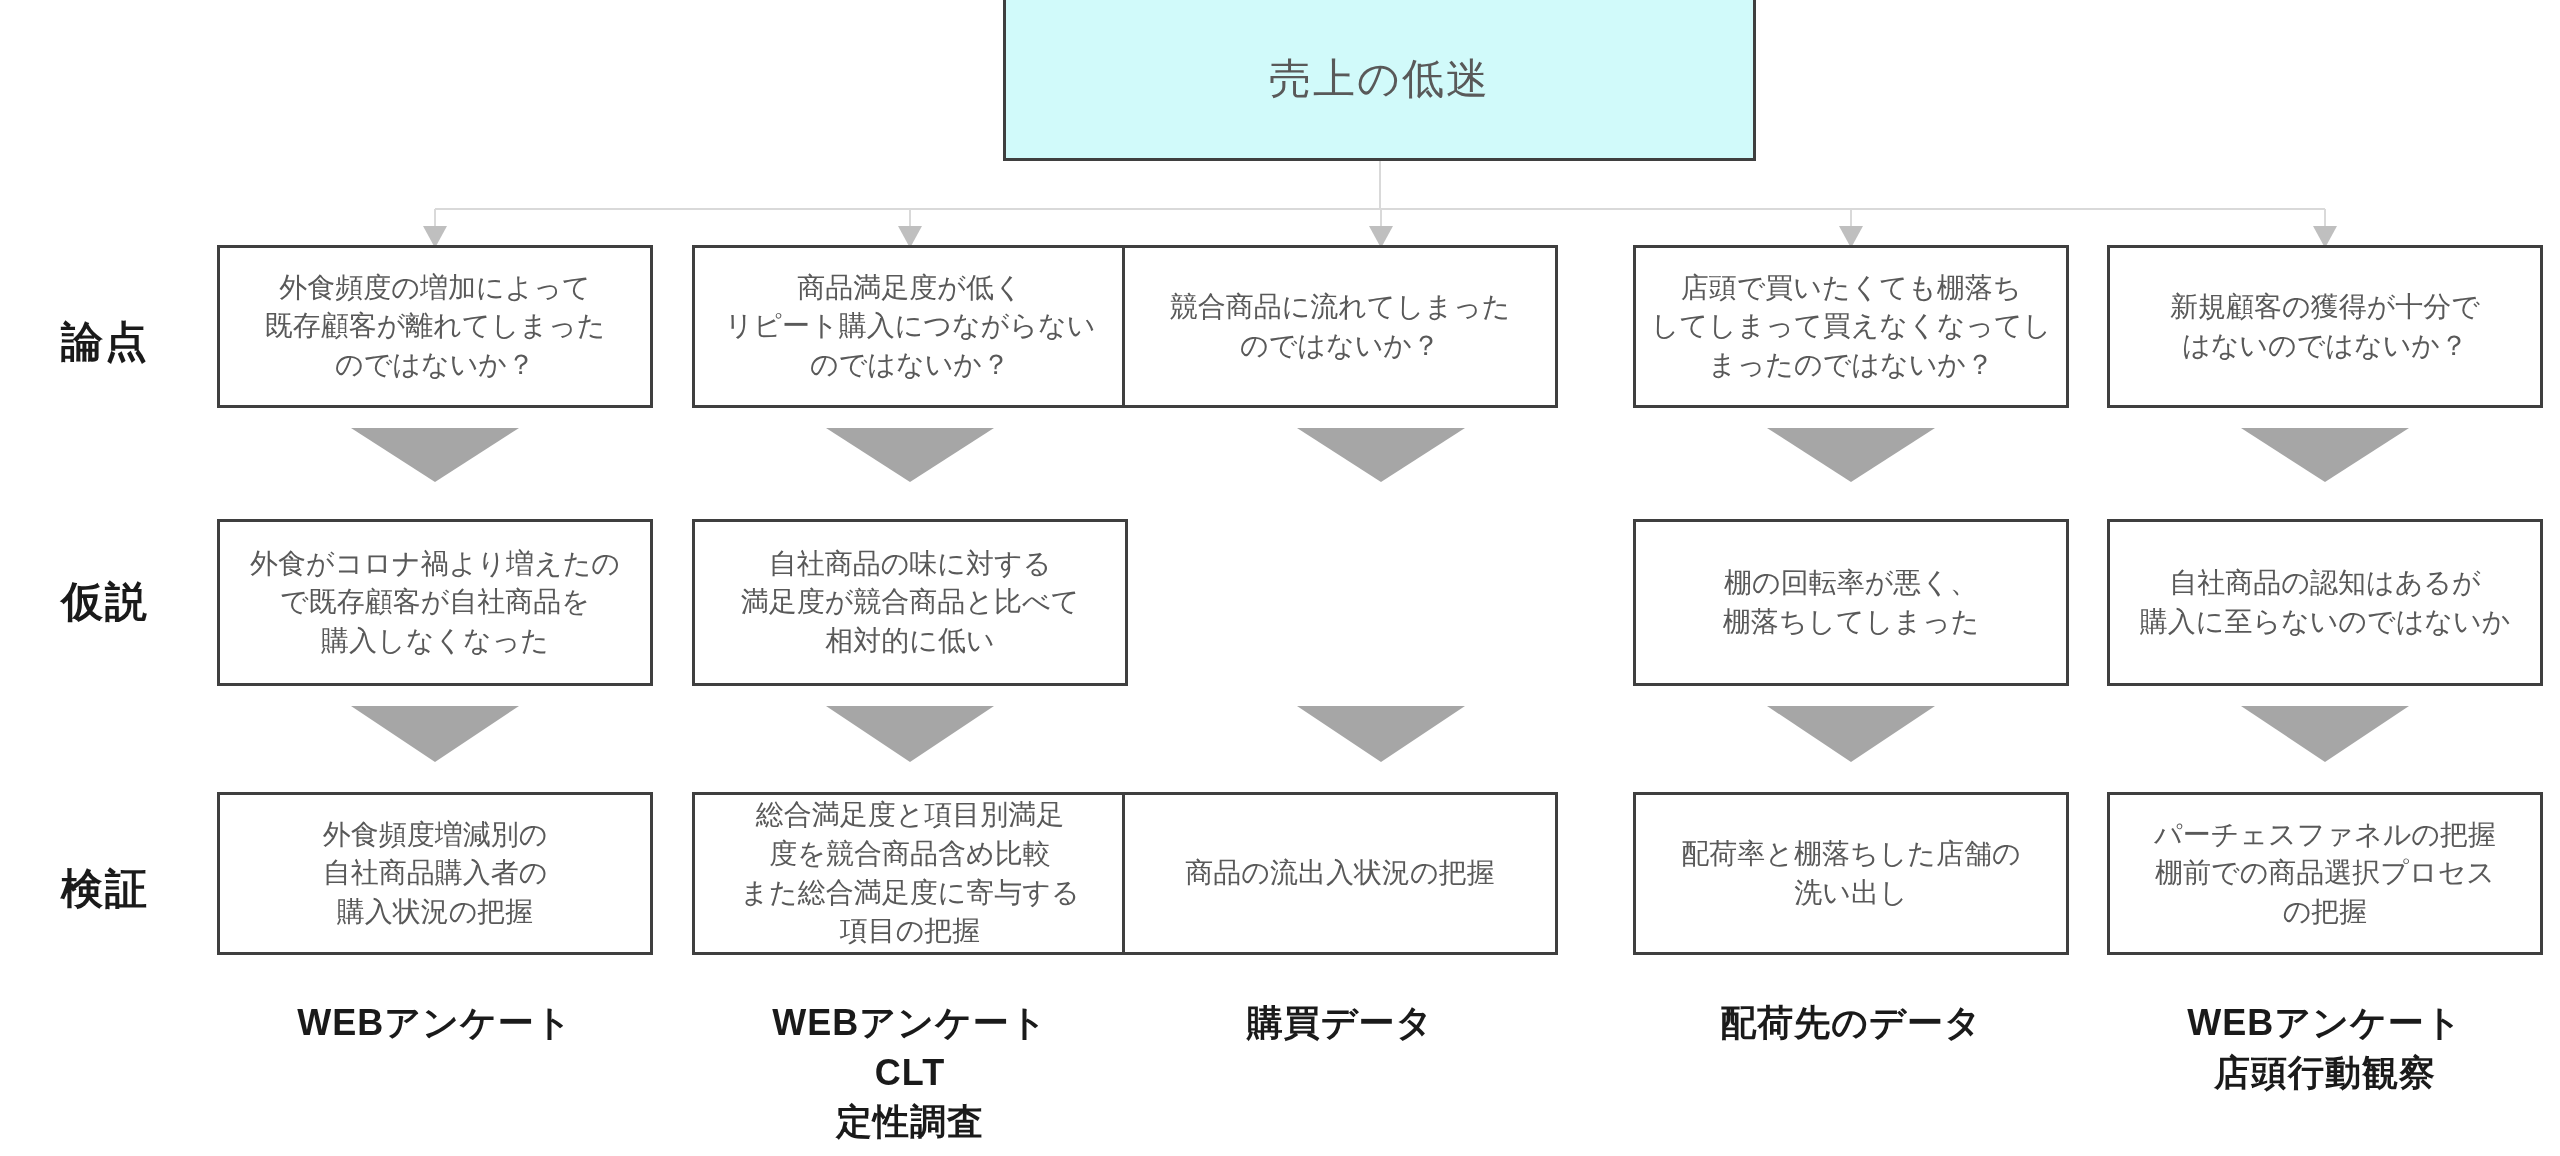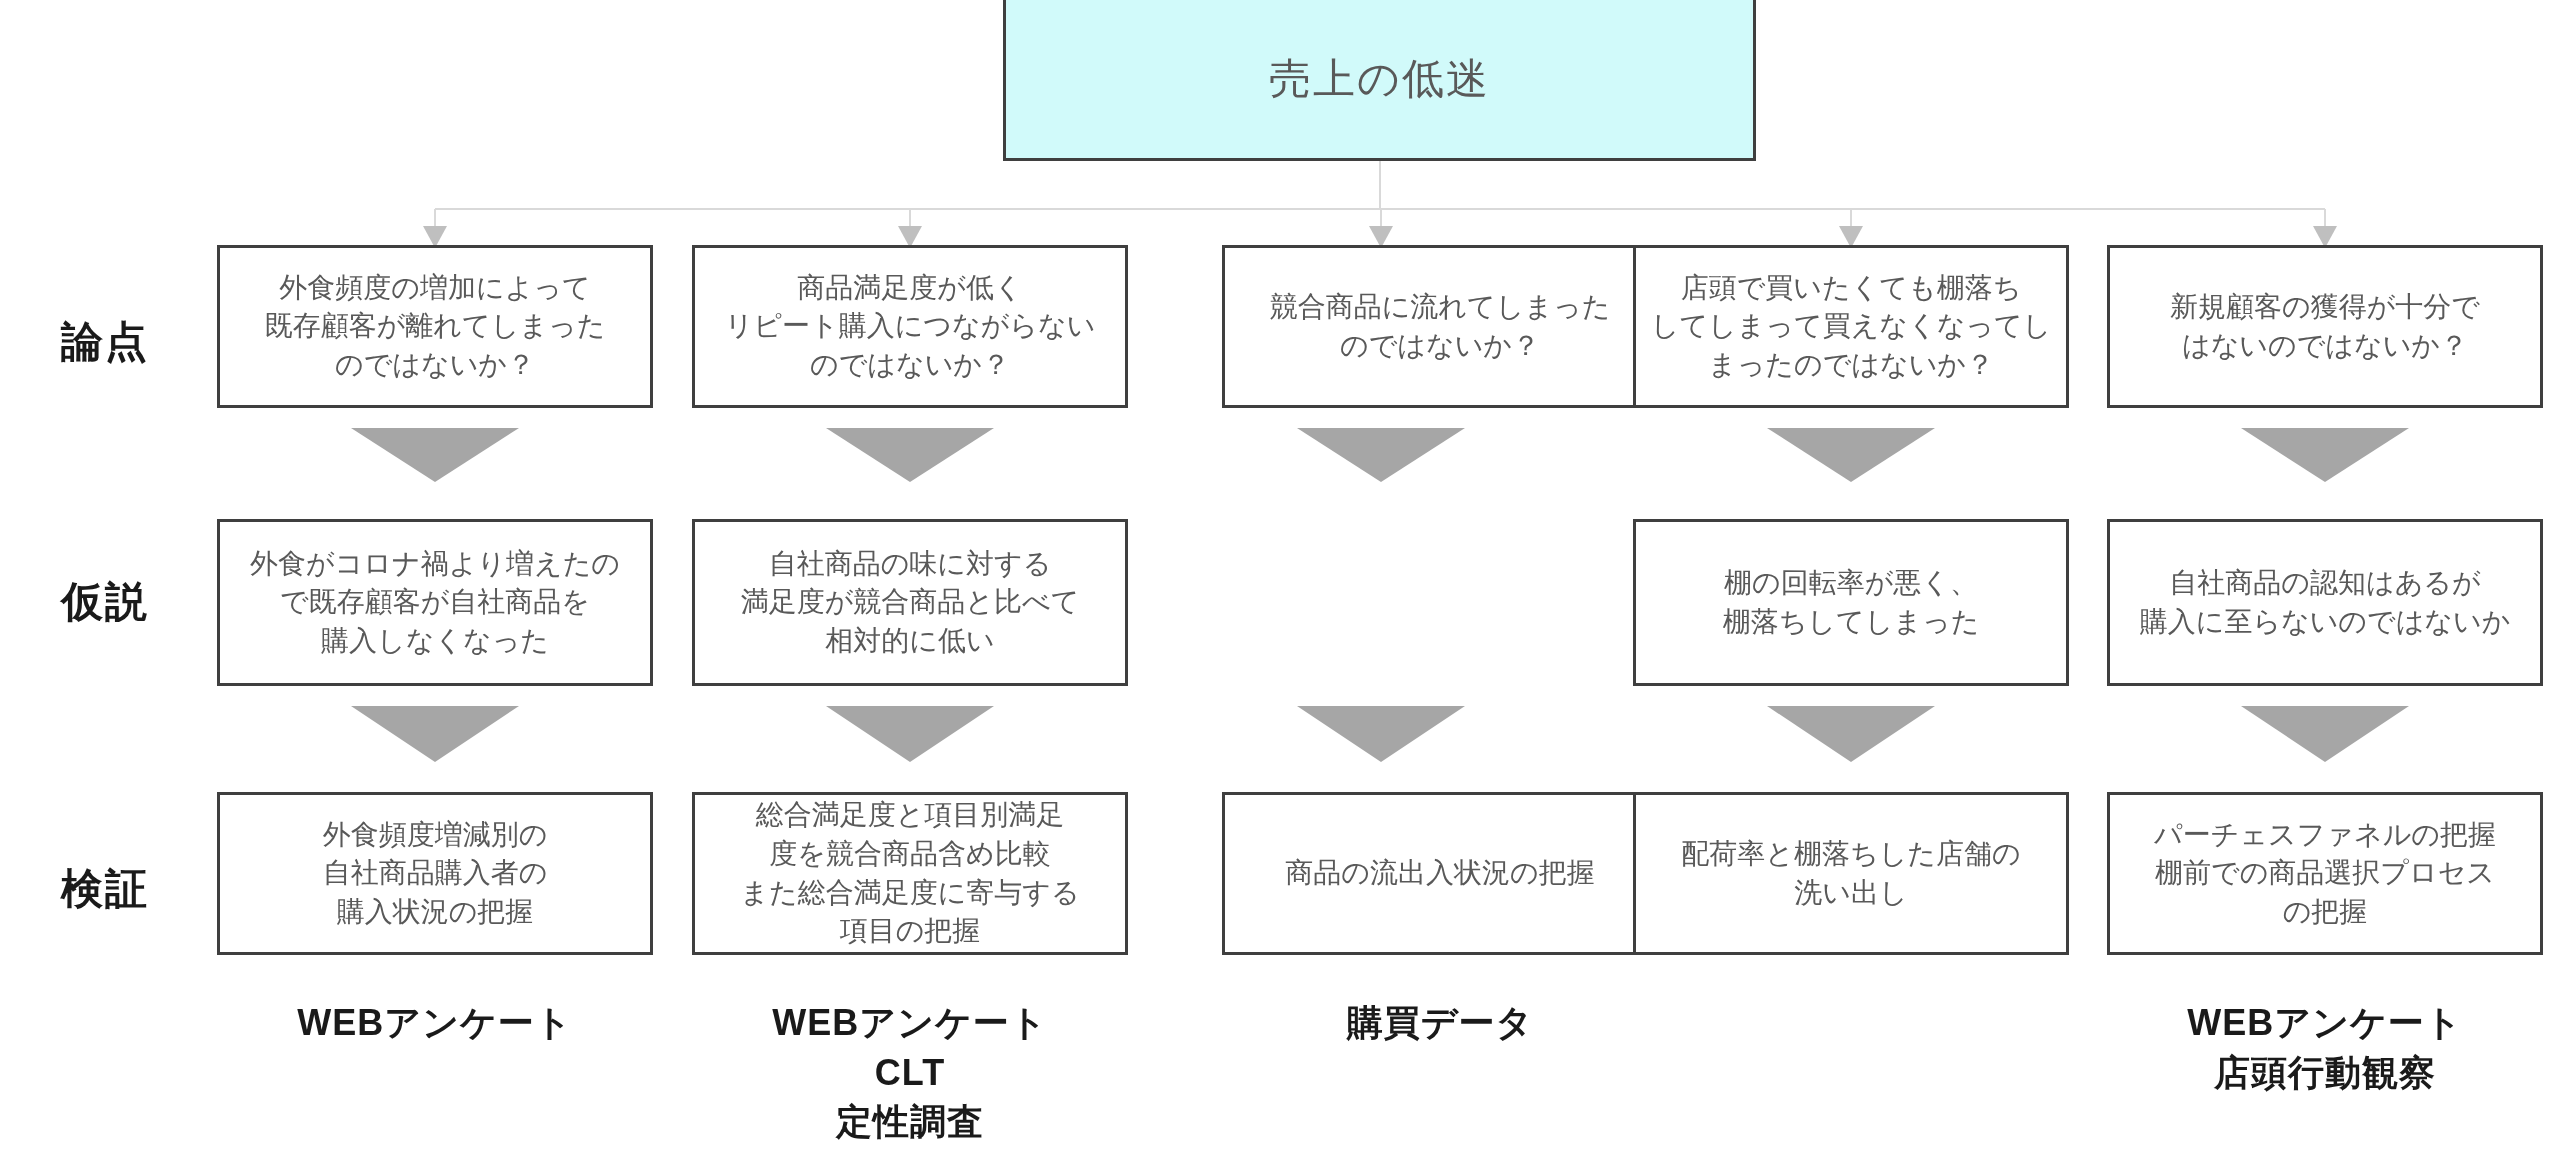--- a/index.html
+++ b/index.html
@@ -36,21 +36,21 @@
     box-sizing:border-box;display:flex;align-items:center;justify-content:center;
     text-align:center;
   }
   .box span{
     font-size:28px;line-height:1.38;color:var(--box-text);white-space:pre-line;
     padding:0 2px;
   }
   .r-issue{top:245px;height:163px;}
   .r-hypo{top:519px;height:167px;}
   .r-verif{top:792px;height:163px;}
-  .c0{left:217px;} .c1{left:692px;} .c2{left:1222px;} .c3{left:1633px;} .c4{left:2107px;}
+  .c0{left:217px;} .c1{left:692px;} .c2{left:1122px;} .c3{left:1633px;} .c4{left:2107px;}
   .tri{
     position:absolute;width:168px;height:54px;background:var(--triangle);
     clip-path:polygon(0 0,100% 0,50% 100%);
   }
   .tri-a{top:428px;}
   .tri-b{top:706px;height:56px;}
   .tri.c0{left:351px;} .tri.c1{left:826px;} .tri.c2{left:1297px;} .tri.c3{left:1767px;} .tri.c4{left:2241px;}
   .method{
     position:absolute;top:998px;width:436px;text-align:center;
     font-size:36px;font-weight:700;color:var(--label-text);line-height:1.38;
@@ -145,20 +145,21 @@
   <div class="tri tri-a c3"></div>
   <div class="box r-hypo c3">
       <span>棚の回転率が悪く、
 棚落ちしてしまった</span>
     </div>
   <div class="tri tri-b c3"></div>
   <div class="box r-verif c3">
       <span>配荷率と棚落ちした店舗の
 洗い出し</span>
     </div>
+  <div class="method c3">配荷先のデータ</div>
 
   <div class="box r-issue c4">
       <span>新規顧客の獲得が十分で
 はないのではないか？</span>
     </div>
   <div class="tri tri-a c4"></div>
   <div class="box r-hypo c4">
       <span>自社商品の認知はあるが
 購入に至らないのではないか</span>
     </div>

